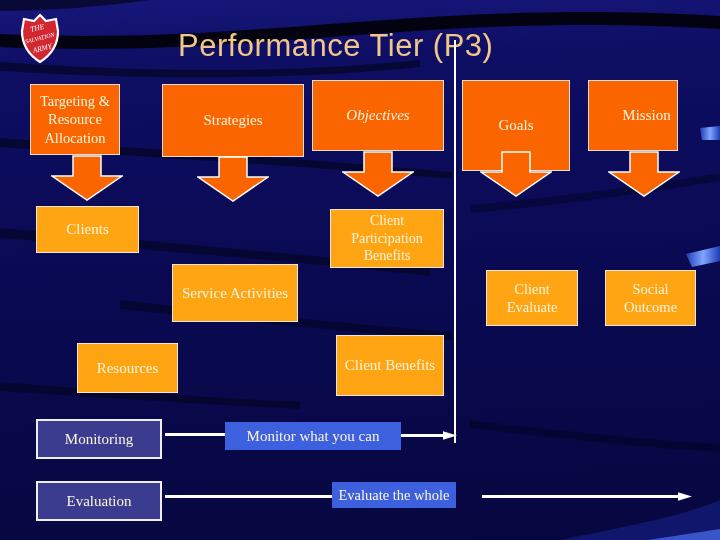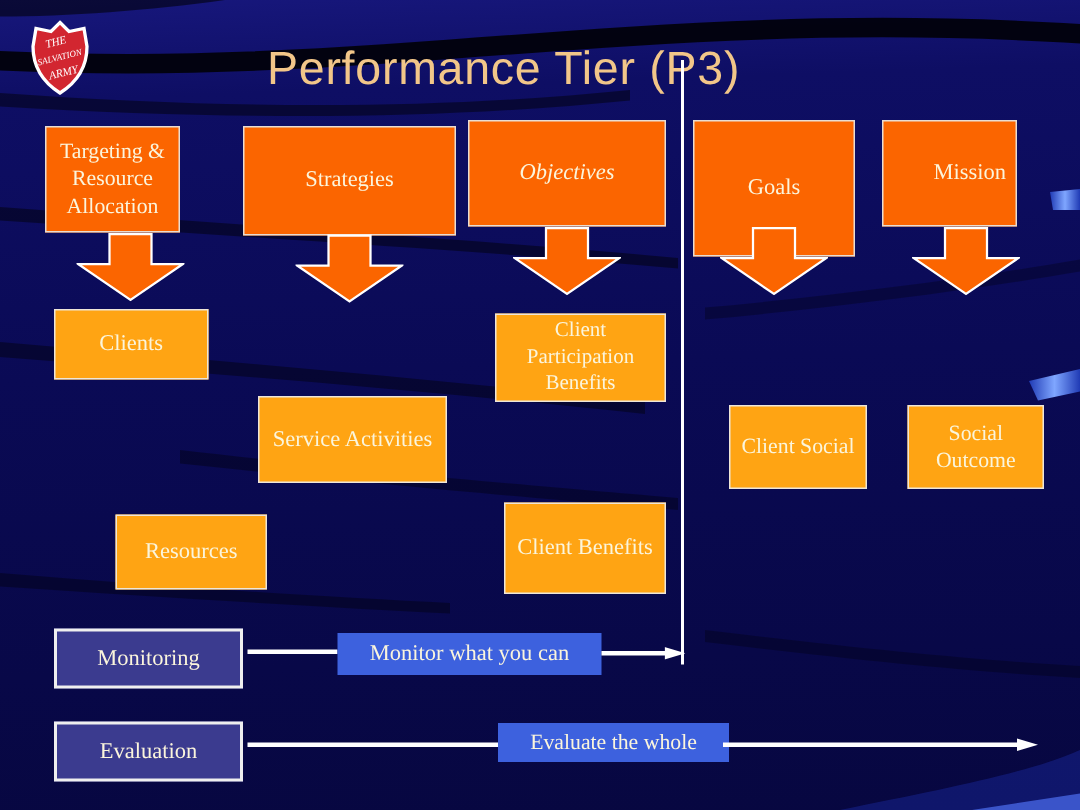--- a/index.html
+++ b/index.html
@@ -32,21 +32,21 @@
   #b-clients{left:36px;top:206px;width:103px;height:47px;}
   #b-cpb{left:330px;top:209px;width:114px;height:59px;font-size:14px;}
   #b-service{left:172px;top:264px;width:126px;height:58px;}
   #b-cloutcome{left:486px;top:270px;width:92px;height:56px;font-size:14.5px;}
   #b-soutcome{left:605px;top:270px;width:91px;height:56px;font-size:14.5px;}
   #b-resources{left:36px;top:343px;width:101px;height:50px;margin-left:41px;}
   #b-cbenefits{left:336px;top:335px;width:108px;height:61px;}
   #b-monitoring{left:36px;top:419px;width:126px;height:40px;}
   #b-evaluation{left:36px;top:481px;width:126px;height:40px;}
   #b-monitor-note{left:225px;top:422px;width:176px;height:28px;}
-  #b-evaluate-note{left:332px;top:482px;width:154px;height:26px;font-size:14.5px;}
+  #b-evaluate-note{left:332px;top:482px;width:124px;height:26px;font-size:14.5px;}
   .down-arrow{position:absolute;width:72px;height:46px;}
   #ar1{left:51px;top:155px;}
   #ar2{left:197px;top:156px;}
   #ar3{left:342px;top:151px;}
   #ar4{left:480px;top:151px;}
   #ar5{left:608px;top:151px;}
   .hline{position:absolute;height:3px;background:#ffffff;}
   #ln-monitor1{left:165px;top:433px;width:60px;}
   #ln-monitor2{left:401px;top:434px;width:44px;}
   #ln-eval1{left:165px;top:495px;width:167px;}
@@ -116,21 +116,21 @@
   <svg class="down-arrow" id="ar4" viewBox="0 0 72 46">
     <polygon points="22,1 50,1 50,21 71,21 36,45 1,21 22,21" fill="#fb6500" stroke="#ffffff" stroke-width="1.5"></polygon>
     </svg>
   <svg class="down-arrow" id="ar5" viewBox="0 0 72 46">
     <polygon points="22,1 50,1 50,21 71,21 36,45 1,21 22,21" fill="#fb6500" stroke="#ffffff" stroke-width="1.5"></polygon>
     </svg>
 
   <div class="box amber" id="b-clients">Clients</div>
   <div class="box amber" id="b-cpb">Client Participation Benefits</div>
   <div class="box amber" id="b-service">Service Activities</div>
-  <div class="box amber" id="b-cloutcome">Client Social</div>
+  <div class="box amber" id="b-cloutcome">Client Evaluate</div>
   <div class="box amber" id="b-soutcome">Social Outcome</div>
   <div class="box amber" id="b-resources">Resources</div>
   <div class="box indigo" id="b-monitoring">Monitoring</div>
 
   <div class="box amber" id="b-cbenefits">Client Benefits</div>
   <div class="hline" id="ln-monitor1"></div>
   <div class="box royal" id="b-monitor-note">Monitor what you can</div>
   <div class="hline" id="ln-monitor2"></div>
   <div class="ahead" id="ah-monitor"></div>
 

